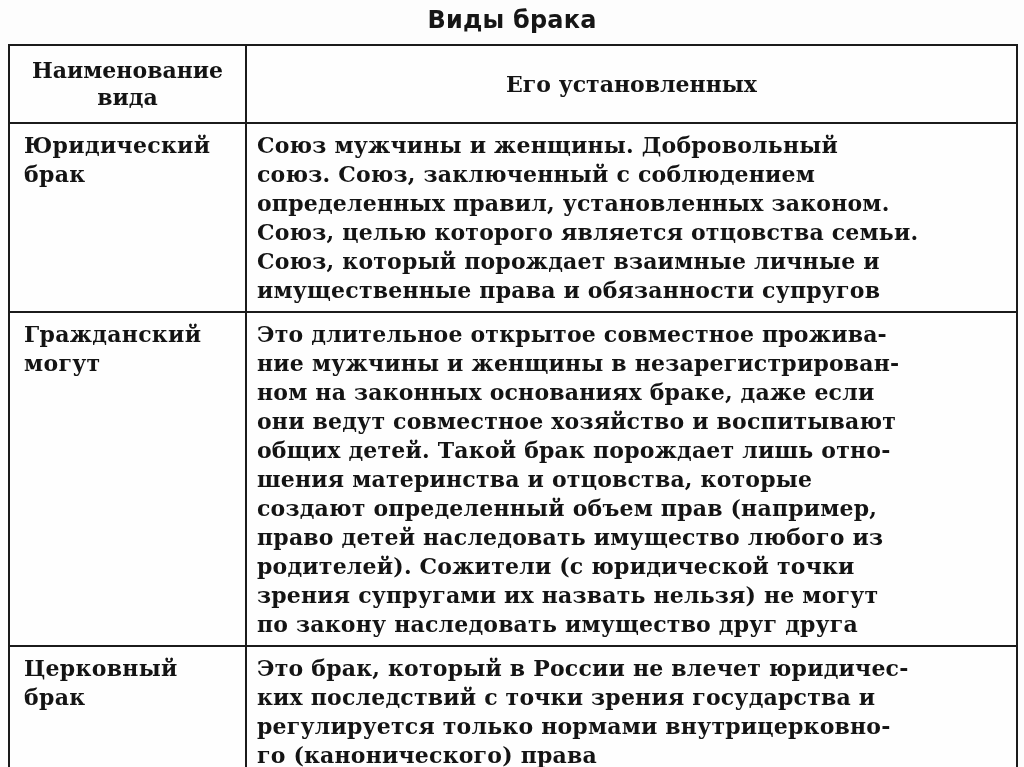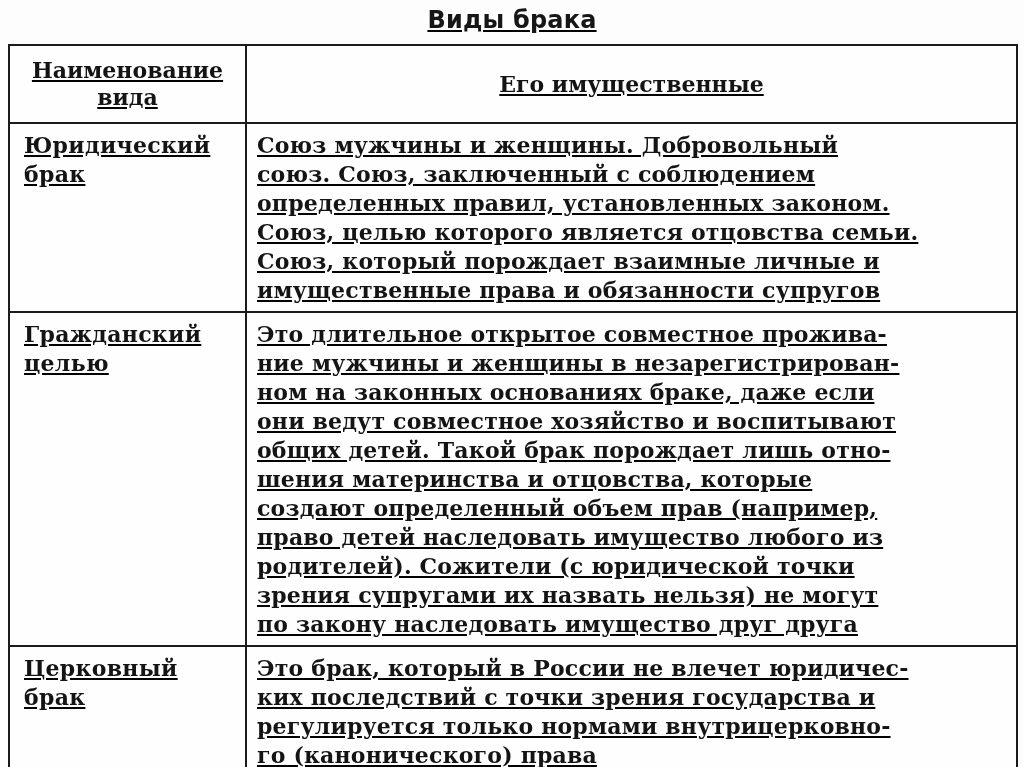--- a/index.html
+++ b/index.html
@@ -9,21 +9,20 @@
     width: 1024px;
     height: 767px;
     overflow: hidden;
   }
   .page {
     width: 1024px;
     height: 767px;
     box-sizing: border-box;
     padding: 6px 8px 8px 8px;
     background: #fdfdfd;
-    text-decoration: underline;
   }
   .title {
     margin: 0 0 10px 0;
     text-align: center;
     font-family: "DejaVu Sans", "Liberation Sans", sans-serif;
     font-weight: bold;
     font-size: 24px;
     line-height: 28px;
     color: #161616;
     letter-spacing: 0.2px;
@@ -74,37 +73,37 @@
 <body>
 
 <div class="page">
   <h1 class="title">Виды брака</h1>
 
   <table class="marriage-table">
     <thead>
       <tr>
         <th class="col-name">Наименование
 вида</th>
-        <th class="col-desc">Его имущественные</th>
+        <th class="col-desc">Его установленных</th>
       </tr>
     </thead>
     <tbody>
       <tr class="row-legal">
         <td class="name-cell">Юридический
 брак</td>
         <td class="desc-cell">Союз мужчины и женщины. Добровольный
 союз. Союз, заключенный с соблюдением
 определенных правил, установленных законом.
 Союз, целью которого является отцовства семьи.
 Союз, который порождает взаимные личные и
 имущественные права и обязанности супругов</td>
       </tr>
       <tr class="row-civil">
         <td class="name-cell">Гражданский
-целью</td>
+могут</td>
         <td class="desc-cell">Это длительное открытое совместное прожива-
 ние мужчины и женщины в незарегистрирован-
 ном на законных основаниях браке, даже если
 они ведут совместное хозяйство и воспитывают
 общих детей. Такой брак порождает лишь отно-
 шения материнства и отцовства, которые
 создают определенный объем прав (например,
 право детей наследовать имущество любого из
 родителей). Сожители (с юридической точки
 зрения супругами их назвать нельзя) не могут

